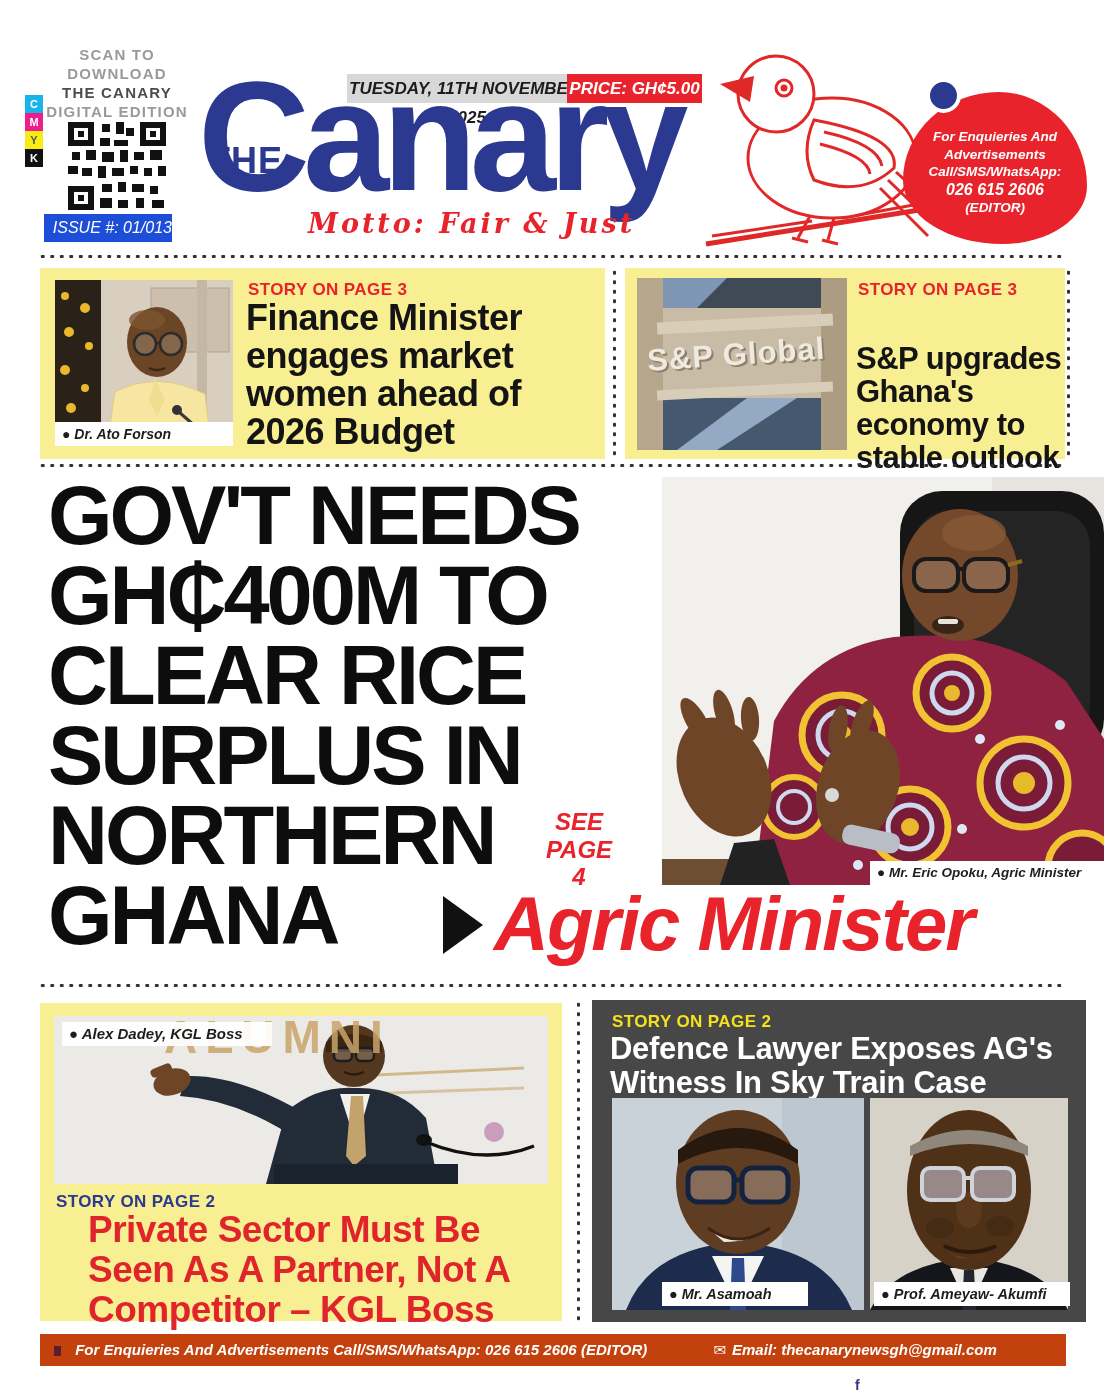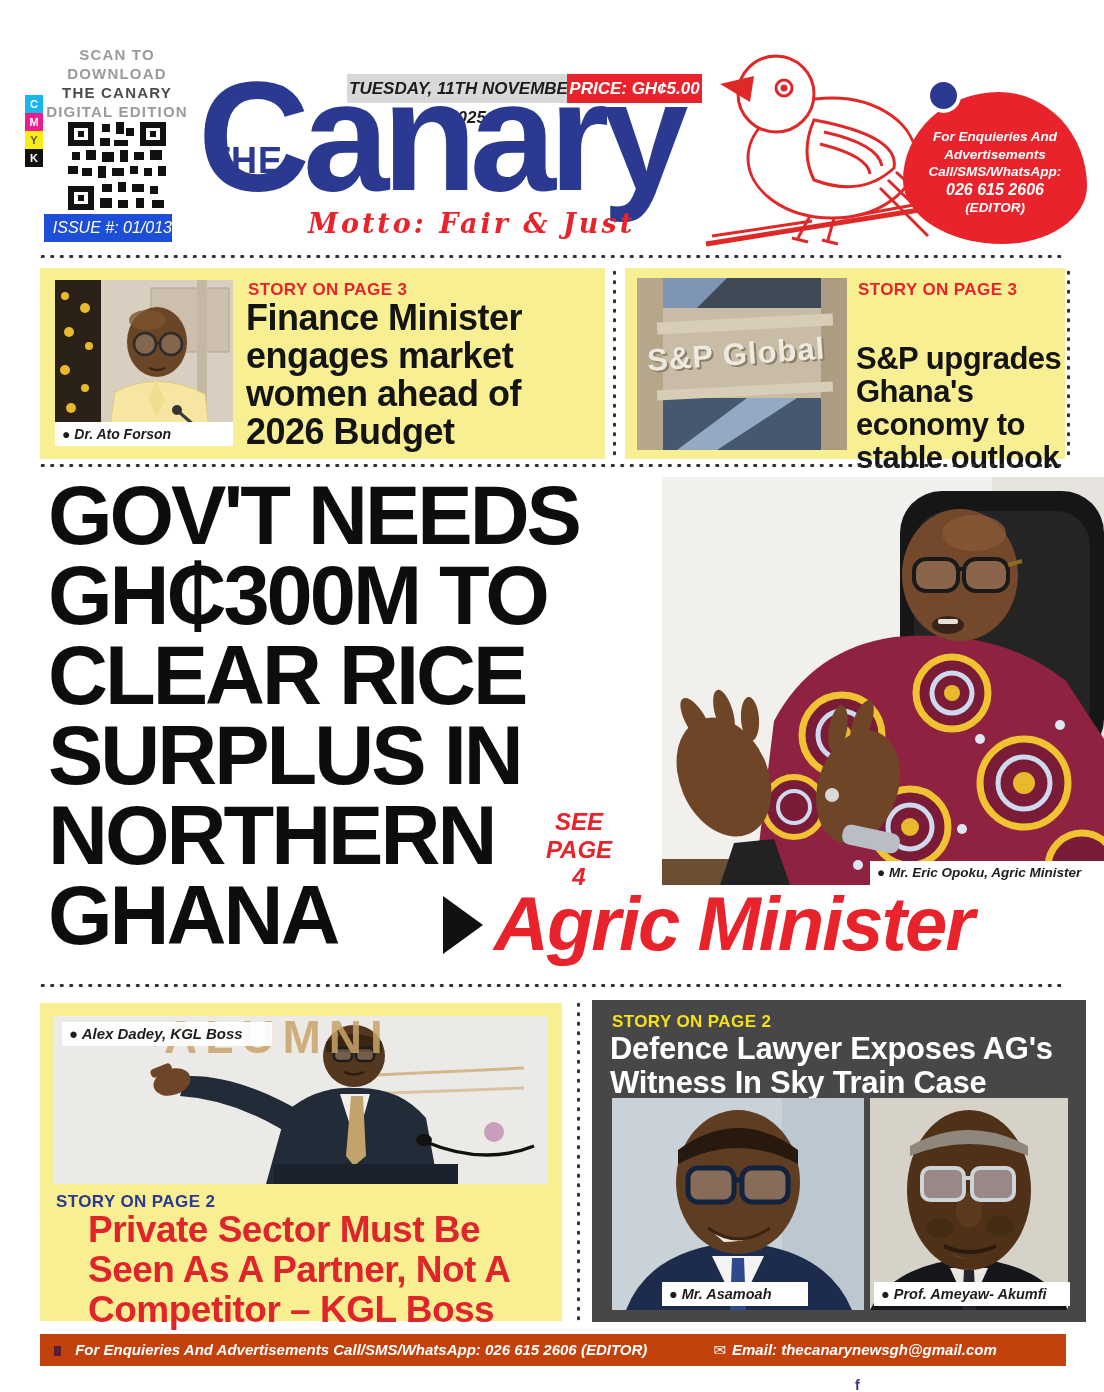--- a/index.html
+++ b/index.html
@@ -209,21 +209,21 @@
   </div>
 
   <div class="abs kicker-red" style="left:858px;top:280px;">STORY ON PAGE 3</div>
   <div class="abs head-black" style="left:856px;top:299px;width:206px;font-size:31px;line-height:33px;margin-top:43px;">S&amp;P upgrades Ghana's economy to stable outlook</div>
 
   <div class="dv" style="left:1066px;top:268px;height:190px;"></div>
   <div class="dh" style="left:38px;top:463px;width:1028px;"></div>
 
   <div class="abs" style="left:48px;top:476px;">
     <div class="lead-line">GOV'T NEEDS</div>
-    <div class="lead-line">GH₵300M TO</div>
+    <div class="lead-line">GH₵400M TO</div>
     <div class="lead-line">CLEAR RICE</div>
     <div class="lead-line">SURPLUS IN</div>
     <div class="lead-line">NORTHERN</div>
     <div class="lead-line">GHANA</div>
   </div>
 
   <div class="abs see-page preline" style="left:534px;top:808px;width:90px;">SEE
 PAGE
 4</div>
 

